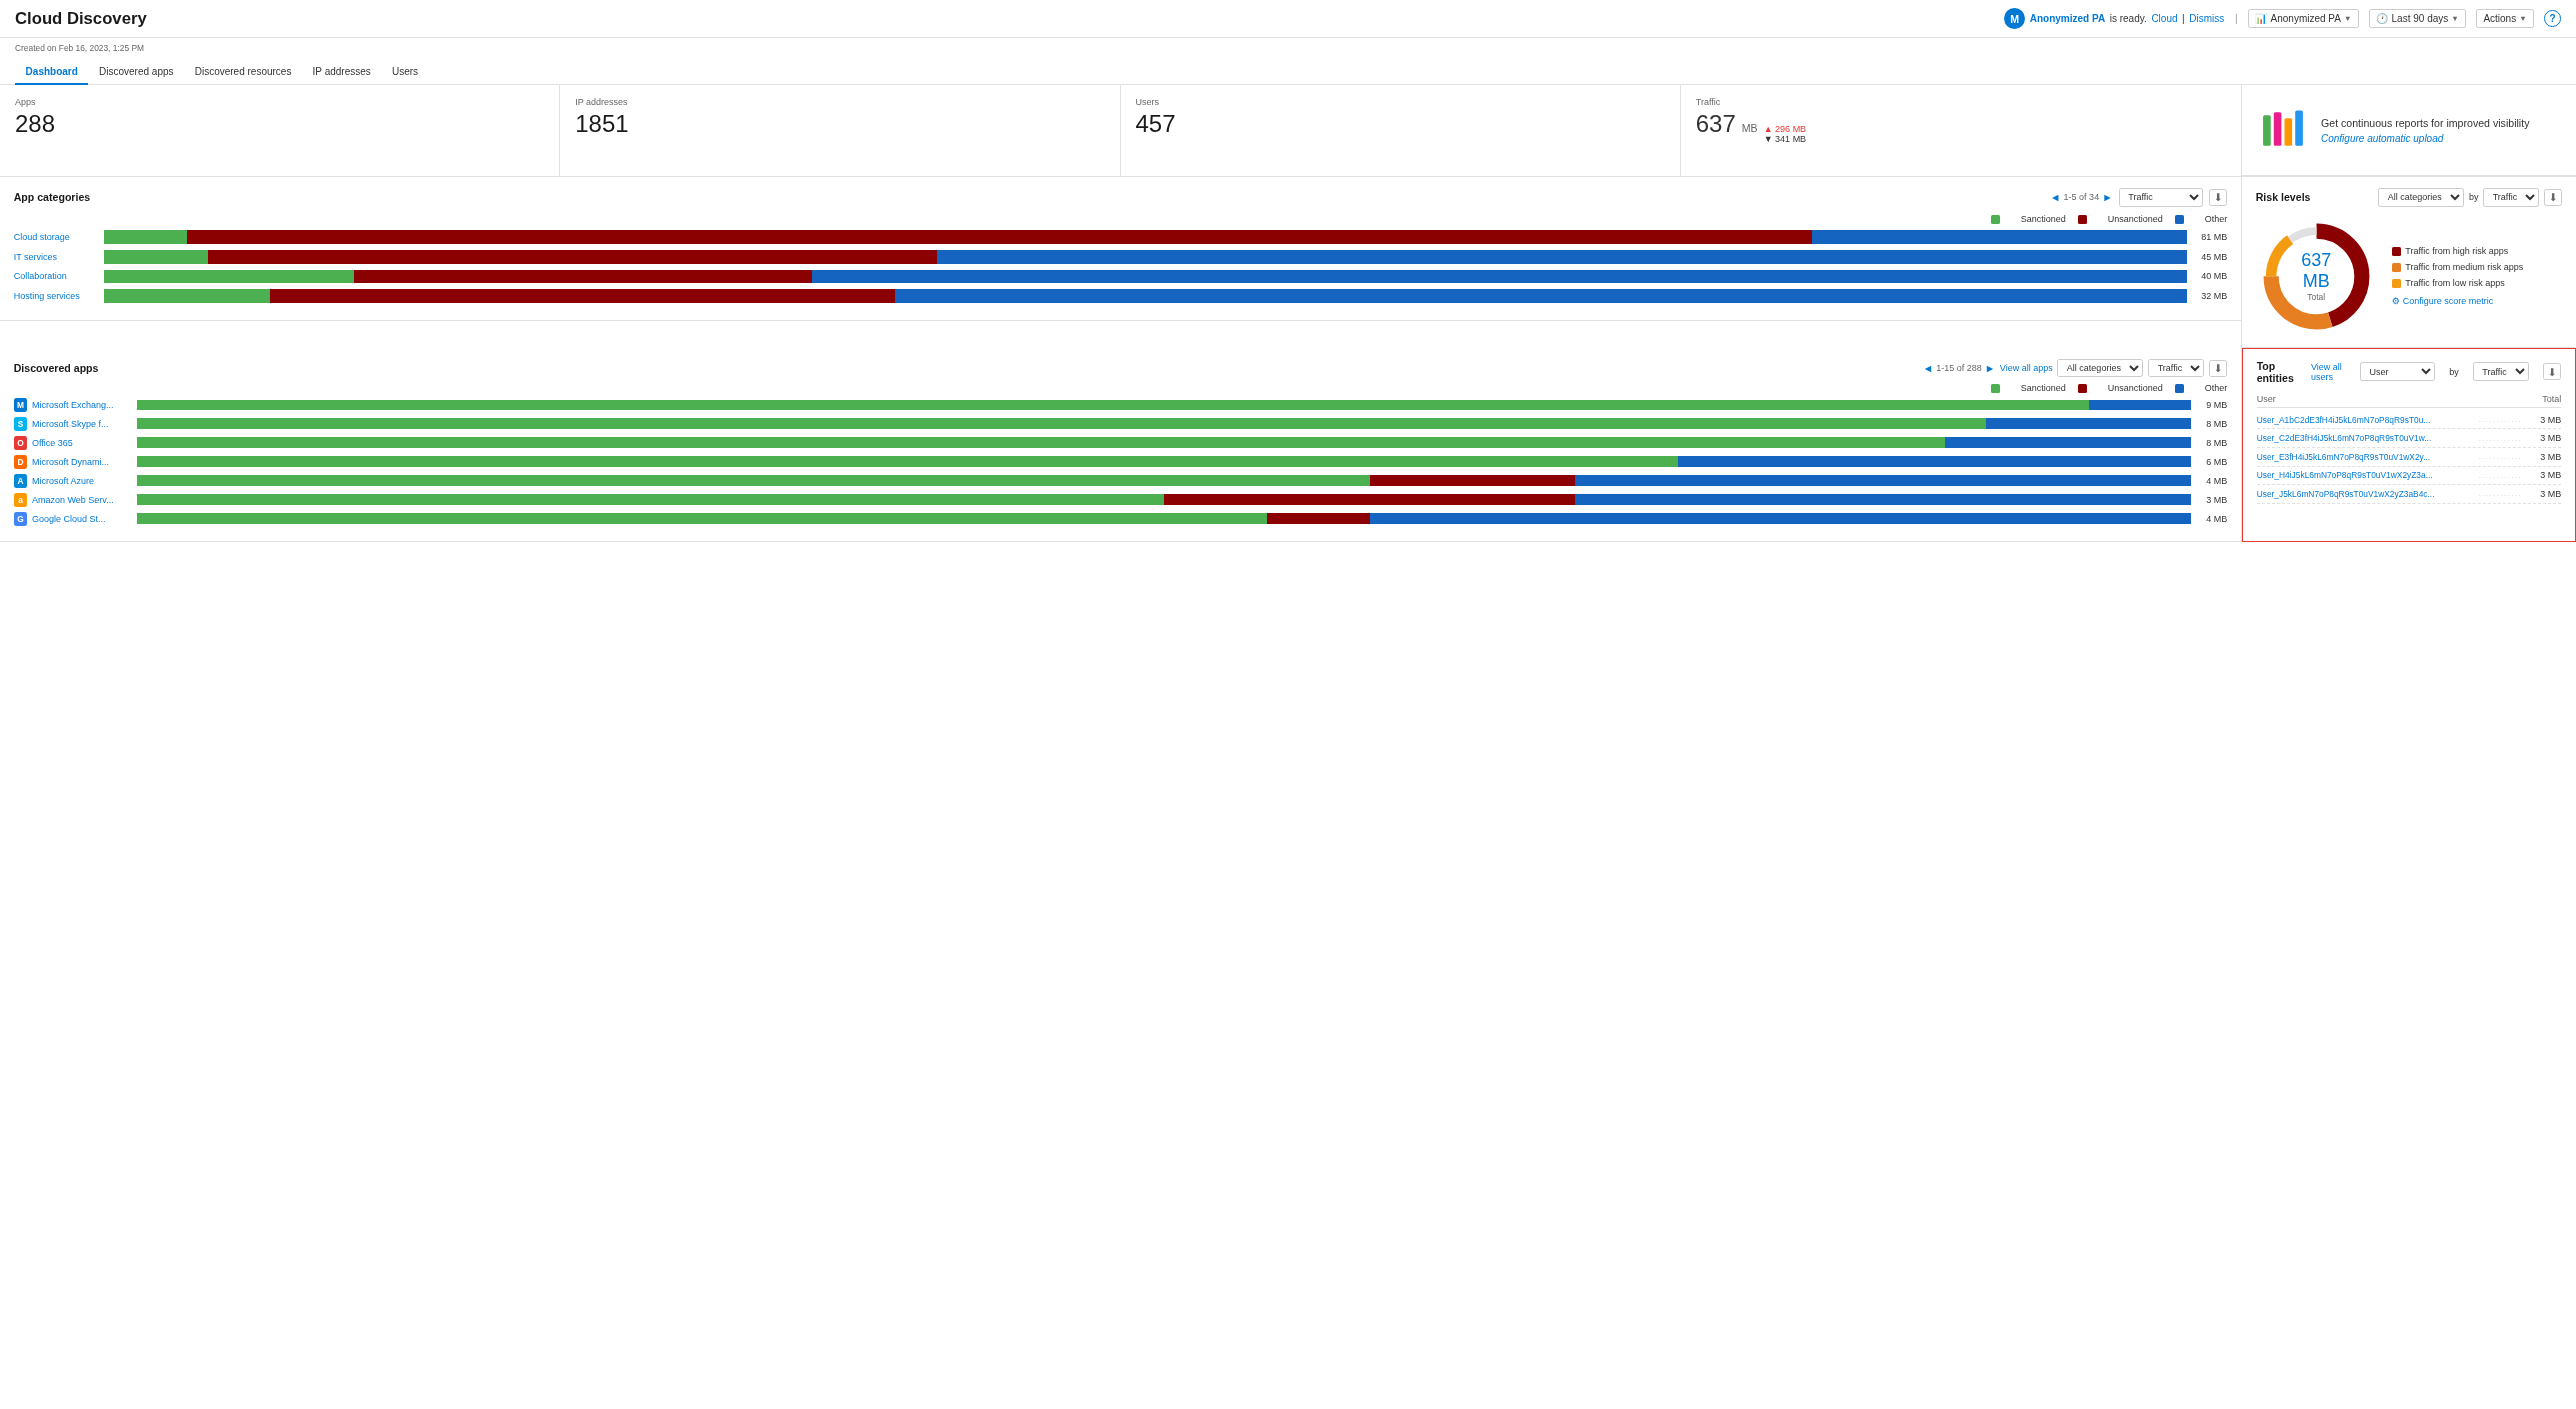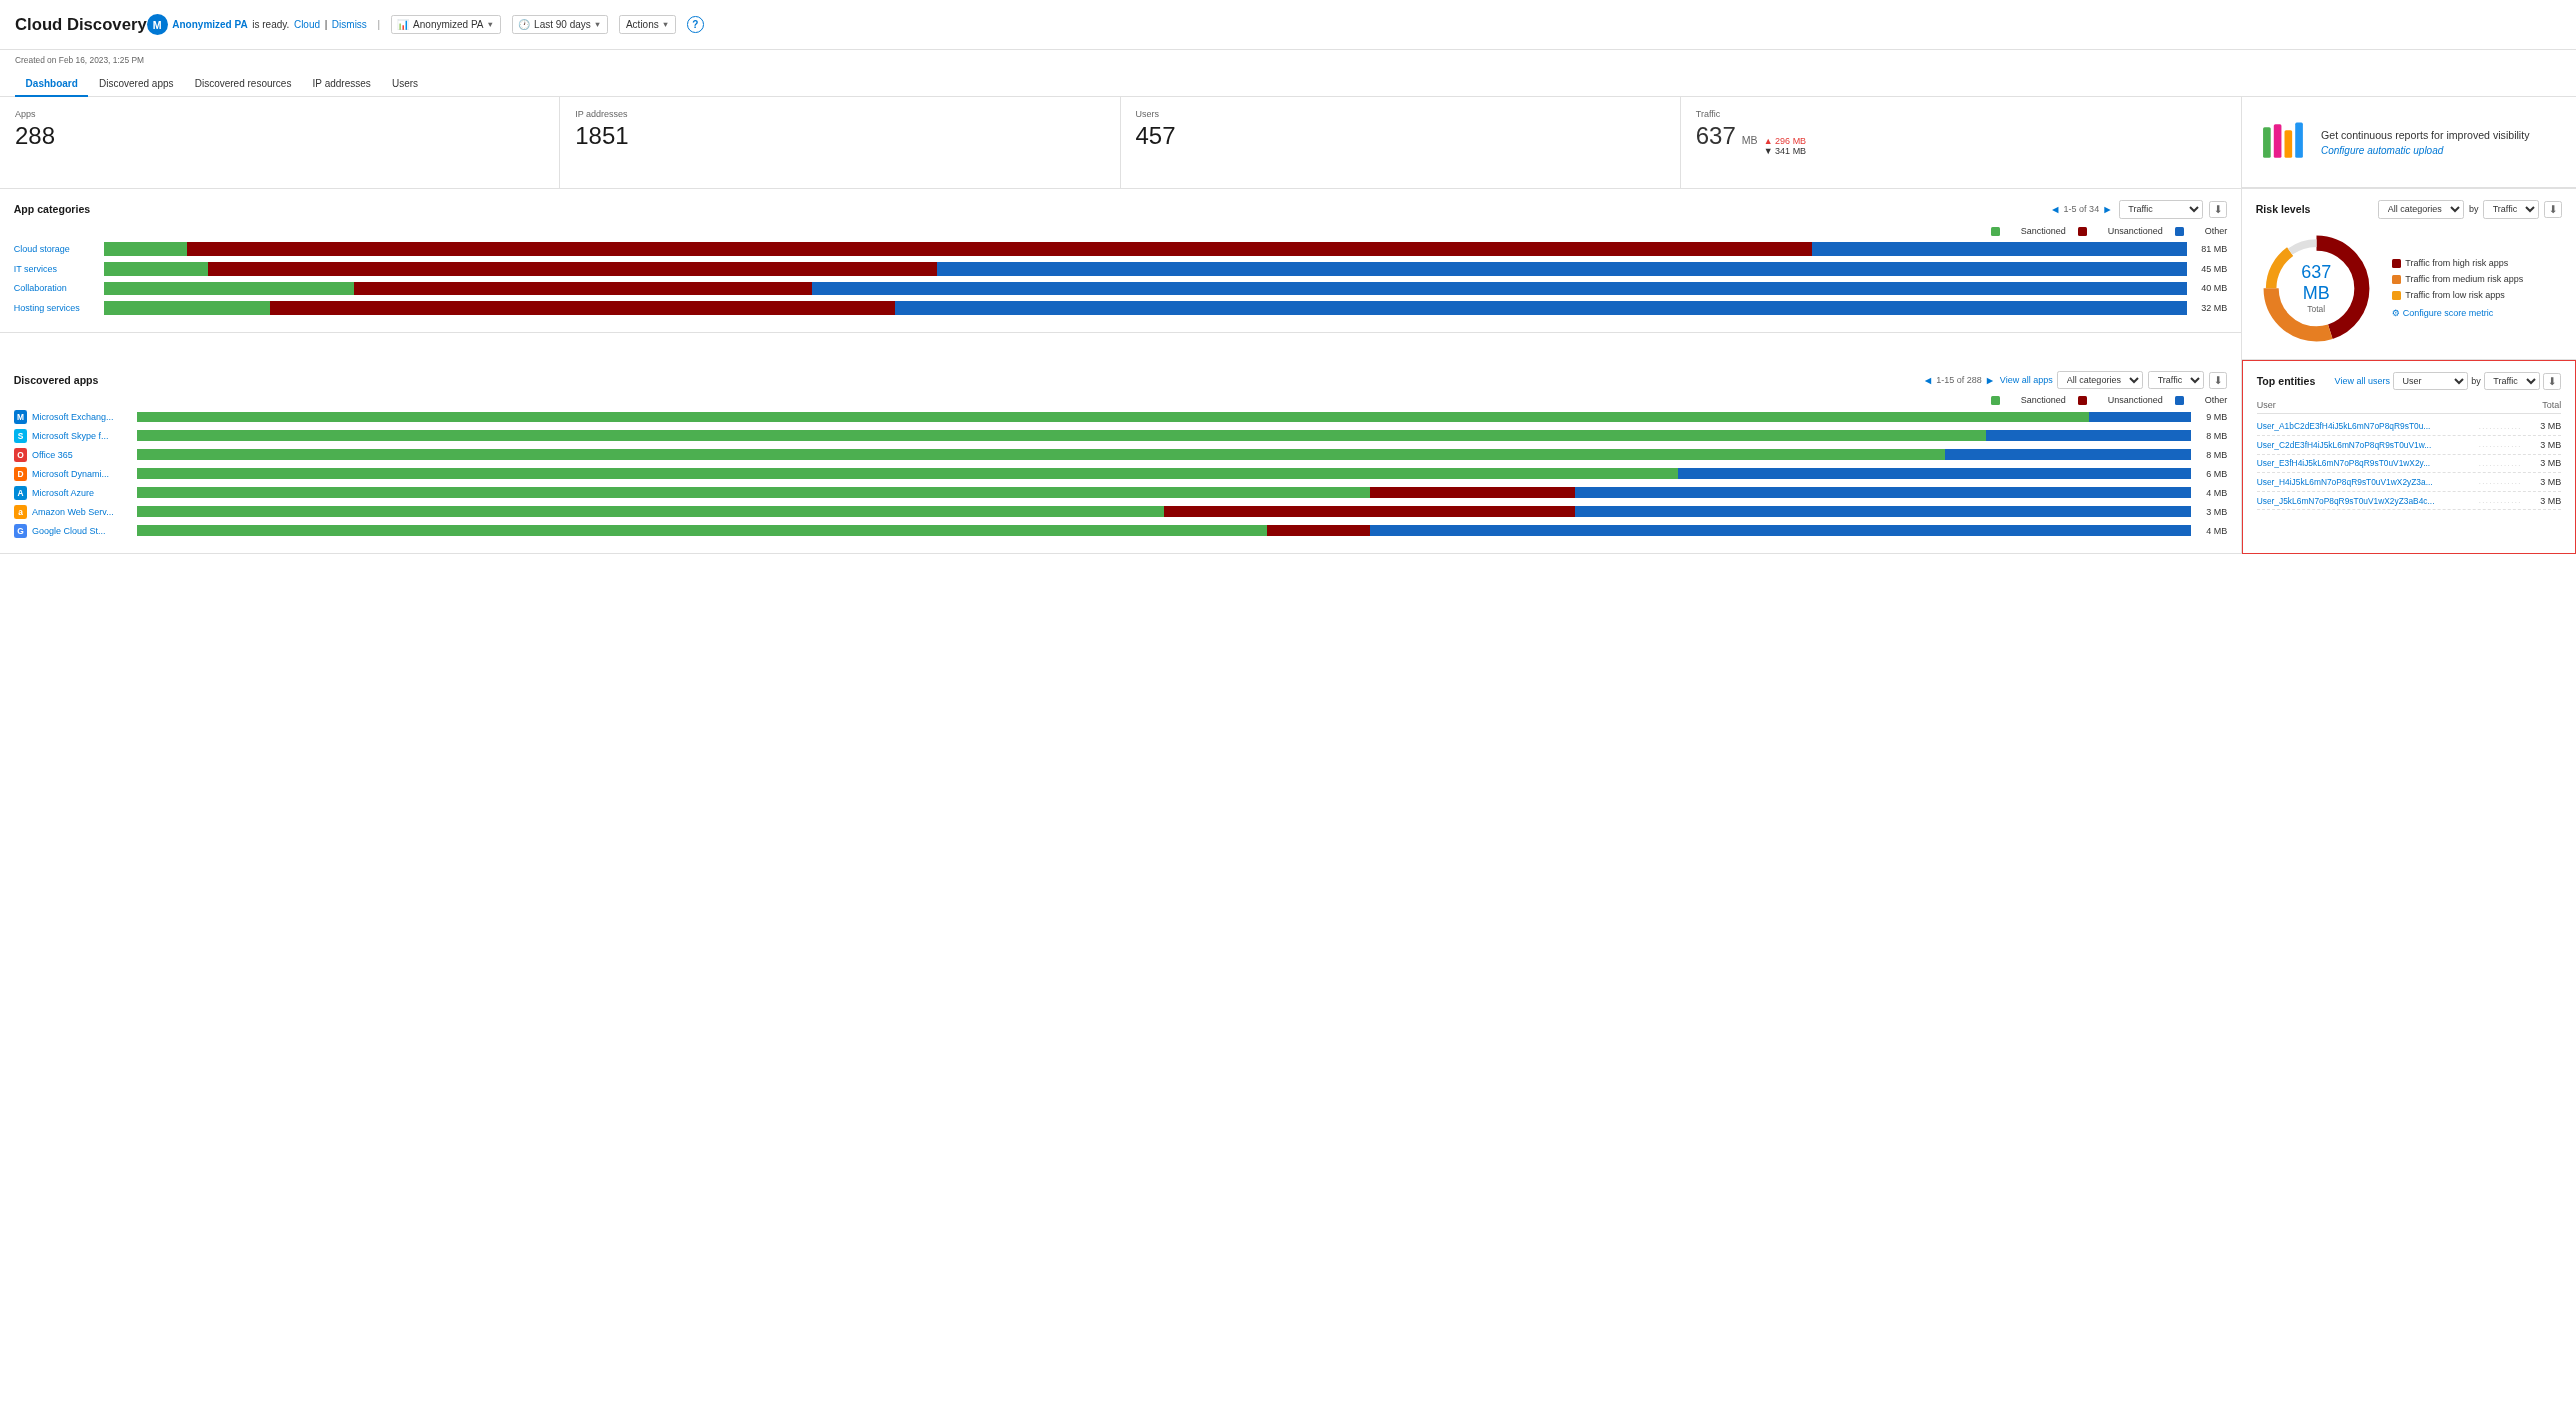--- a/index.html
+++ b/index.html
@@ -1,19 +1,19 @@
 <!DOCTYPE html>
 <html style="font-size:12px"><head>
   <meta charset="utf-8">
   <style>
     * { box-sizing: border-box; margin: 0; padding: 0; }
     body { font-family: 'Segoe UI', Arial, sans-serif; font-size: 10px; color: #333; background: #fff; }
 
     
-    .header { display: flex; align-items: center; padding: 14px 15px; border-bottom: 0.8px solid #e0e0e0; }
+    .header { display: flex; align-items: center; justify-content: space-between; padding: 8px 15px; border-bottom: 0.8px solid #e0e0e0; gap: 26px; }
     .header-left { font-size: 16.7px; font-weight: 700; color: #1a1a1a; }
     .header-right { display: flex; align-items: center; gap: 10.6px; font-size: 10px; }
     .header-alert { display: flex; align-items: center; gap: 4.6px; color: #333; }
     .header-alert .alert-icon { width: 21px; height: 21px; background: #0078d4; border-radius: 50%; display: flex; align-items: center; justify-content: center; color: #fff; font-size: 10.6px; font-weight: bold; }
     .header-alert a { color: #0078d4; text-decoration: none; }
     .header-sep { color: #999; }
     .header-control { display: flex; align-items: center; gap: 3px; cursor: pointer; color: #333; border: 0.8px solid #ccc; padding: 3px 6px; border-radius: 2.3px; }
     .dropdown-arrow { font-size: 7.6px; color: #666; }
     .help-btn { width: 16.7px; height: 16.7px; border-radius: 50%; border: 0.8px solid #0078d4; color: #0078d4; display: flex; align-items: center; justify-content: center; font-weight: bold; cursor: pointer; }
 
@@ -108,21 +108,21 @@
     .app-bar-container { flex: 1; height: 10.6px; display: flex; margin: 0 6px; }
     .app-bar-segment { height: 100%; }
     .app-bar-segment.green { background: #4caf50; }
     .app-bar-segment.darkred { background: #8b0000; }
     .app-bar-segment.blue { background: #1565c0; }
     .app-value { width: 30px; text-align: right; font-size: 9px; color: #333; }
 
     
     .top-entities-section { padding: 10.6px 13.7px; border: 1.5px solid #e53935; border-bottom: 0.8px solid #e53935; }
     .entities-header { display: flex; align-items: center; justify-content: space-between; margin-bottom: 7px; }
-    .entities-controls { display: flex; align-items: center; gap: 3px; font-size: 9px; }
+    .entities-controls { display: flex; align-items: center; gap: 14px; font-size: 9px; }
     .entities-table { width: 100%; }
     .entities-table-header { display: flex; justify-content: space-between; padding: 3px 0; border-bottom: 0.8px solid #e0e0e0; font-size: 9px; color: #666; margin-bottom: 3px; }
     .entity-row { display: flex; align-items: center; padding: 3.8px 0; border-bottom: 0.8px dashed #e0e0e0; font-size: 9px; }
     .entity-name { color: #0078d4; flex: 1; cursor: pointer; font-size: 8.4px; overflow: hidden; text-overflow: ellipsis; white-space: nowrap; }
     .entity-dots { flex: 0 0 46px; color: #ccc; text-align: center; font-size: 7.6px; letter-spacing: 1.5px; }
     .entity-value { flex: 0 0 38px; text-align: right; font-size: 9px; color: #333; }
   </style>
 </head>
 <body>
 

